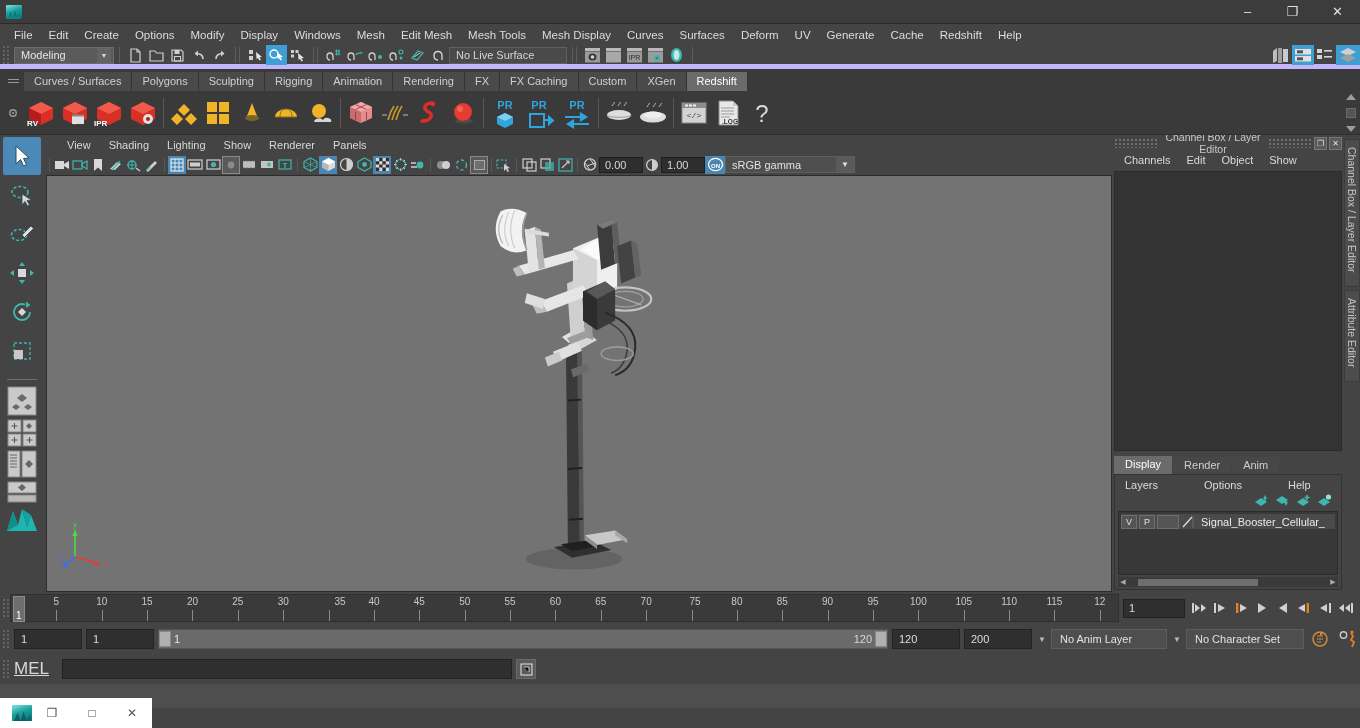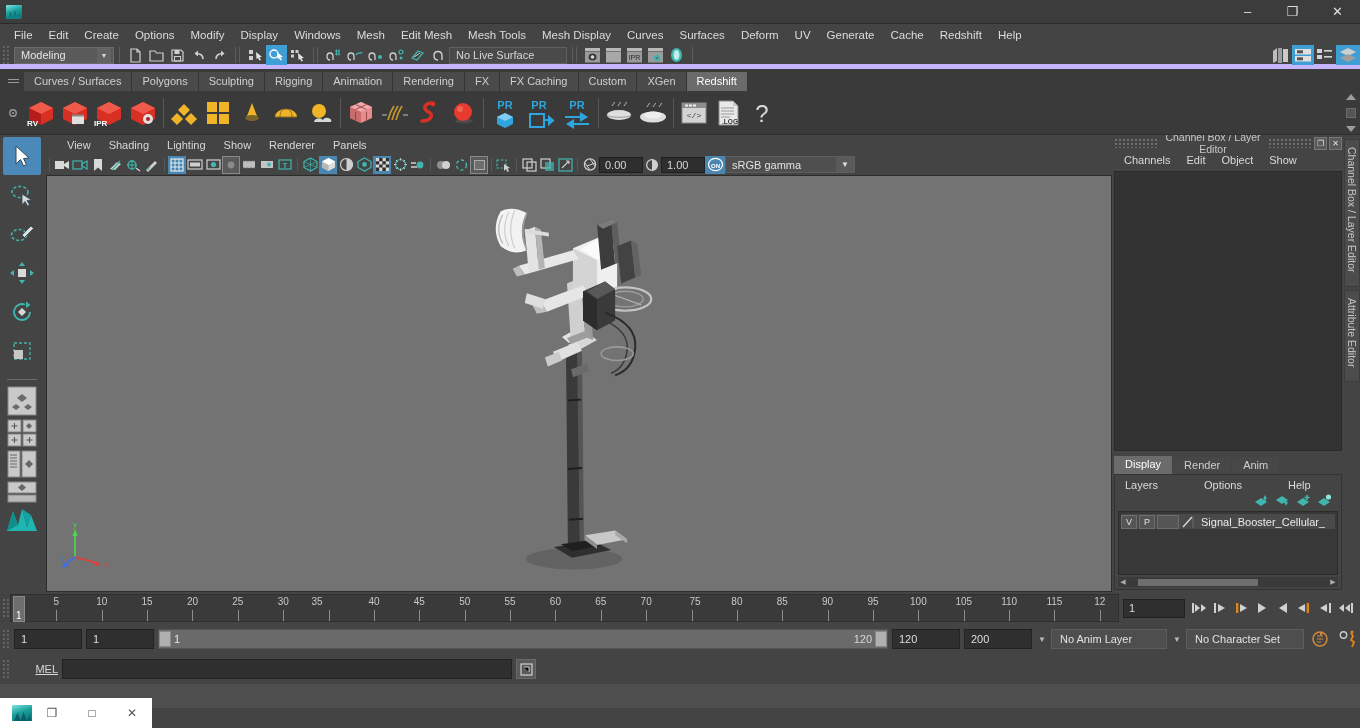--- a/index.html
+++ b/index.html
@@ -158,21 +158,21 @@
               display:flex;align-items:center; }
   #rangebar .handle{width:12px;height:16px;background:#b0b0b0;border:1px solid #888;}
   #rangebar .rl { font-size:11px; color:#e8e8e8; padding-left:3px;}
   #rangebar .rr { font-size:11px; color:#d8d8d8; margin-left:auto; padding-right:3px;}
   .dcombo { display:flex; align-items:center; gap:3px; }
   .dcombo .arw { font-size:8px; color:#b9b9b9; width:12px; text-align:center;}
   .dfield { height:20px;background:#4e4e4e;border:1px solid #5d5d5d;color:#e2e2e2;font-size:11px;
             padding:0 8px;line-height:18px;}
   
   #melrow { height:30px; background:#444; display:flex; align-items:center; padding-left:2px; gap:4px;}
-  #mellabel { width:44px; text-align:right; font-size:11px; color:#d8d8d8;text-decoration:underline;}
+  #mellabel { width:44px; text-align:left; font-size:17px; color:#d8d8d8;text-decoration:underline;}
   #melinput { width:450px;height:20px;background:#2f2f2f;border:1px solid #222;}
   #melout { flex:1; height:20px; background:#4a4a4a; border:1px solid #3a3a3a; color:#e0e0e0;
             font-size:11px; padding:0 8px; line-height:18px; white-space:nowrap; overflow:hidden;}
   #melbtn { width:20px;height:20px;background:#5a5a5a;border:1px solid #6a6a6a;display:flex;
             align-items:center;justify-content:center;margin-right:3px;}
   
   #taskbar { position:absolute; left:0; bottom:0; width:152px; height:30px; background:#fff;
              display:flex; align-items:center; }
   #taskbar .tbico { width:20px;height:16px;margin-left:12px;
     background:linear-gradient(160deg,#7fe6e0 0%,#1b9f9b 45%,#0d6e74 100%); position:relative;}
@@ -1050,21 +1050,21 @@
         <div class="tklab" style="left: 90.7377px;">10</div>
         <div class="tk" style="left: 136.107px;"></div>
         <div class="tklab" style="left: 136.107px;">15</div>
         <div class="tk" style="left: 181.475px;"></div>
         <div class="tklab" style="left: 181.475px;">20</div>
         <div class="tk" style="left: 226.844px;"></div>
         <div class="tklab" style="left: 226.844px;">25</div>
         <div class="tk" style="left: 272.213px;"></div>
         <div class="tklab" style="left: 272.213px;">30</div>
         <div class="tk" style="left: 317.582px;"></div>
-        <div class="tklab" style="left: 306px;">35</div>
+        <div class="tklab" style="left: 329px;">35</div>
         <div class="tk" style="left: 362.951px;"></div>
         <div class="tklab" style="left: 362.951px;">40</div>
         <div class="tk" style="left: 408.32px;"></div>
         <div class="tklab" style="left: 408.32px;">45</div>
         <div class="tk" style="left: 453.689px;"></div>
         <div class="tklab" style="left: 453.689px;">50</div>
         <div class="tk" style="left: 499.057px;"></div>
         <div class="tklab" style="left: 499.057px;">55</div>
         <div class="tk" style="left: 544.426px;"></div>
         <div class="tklab" style="left: 544.426px;">60</div>

